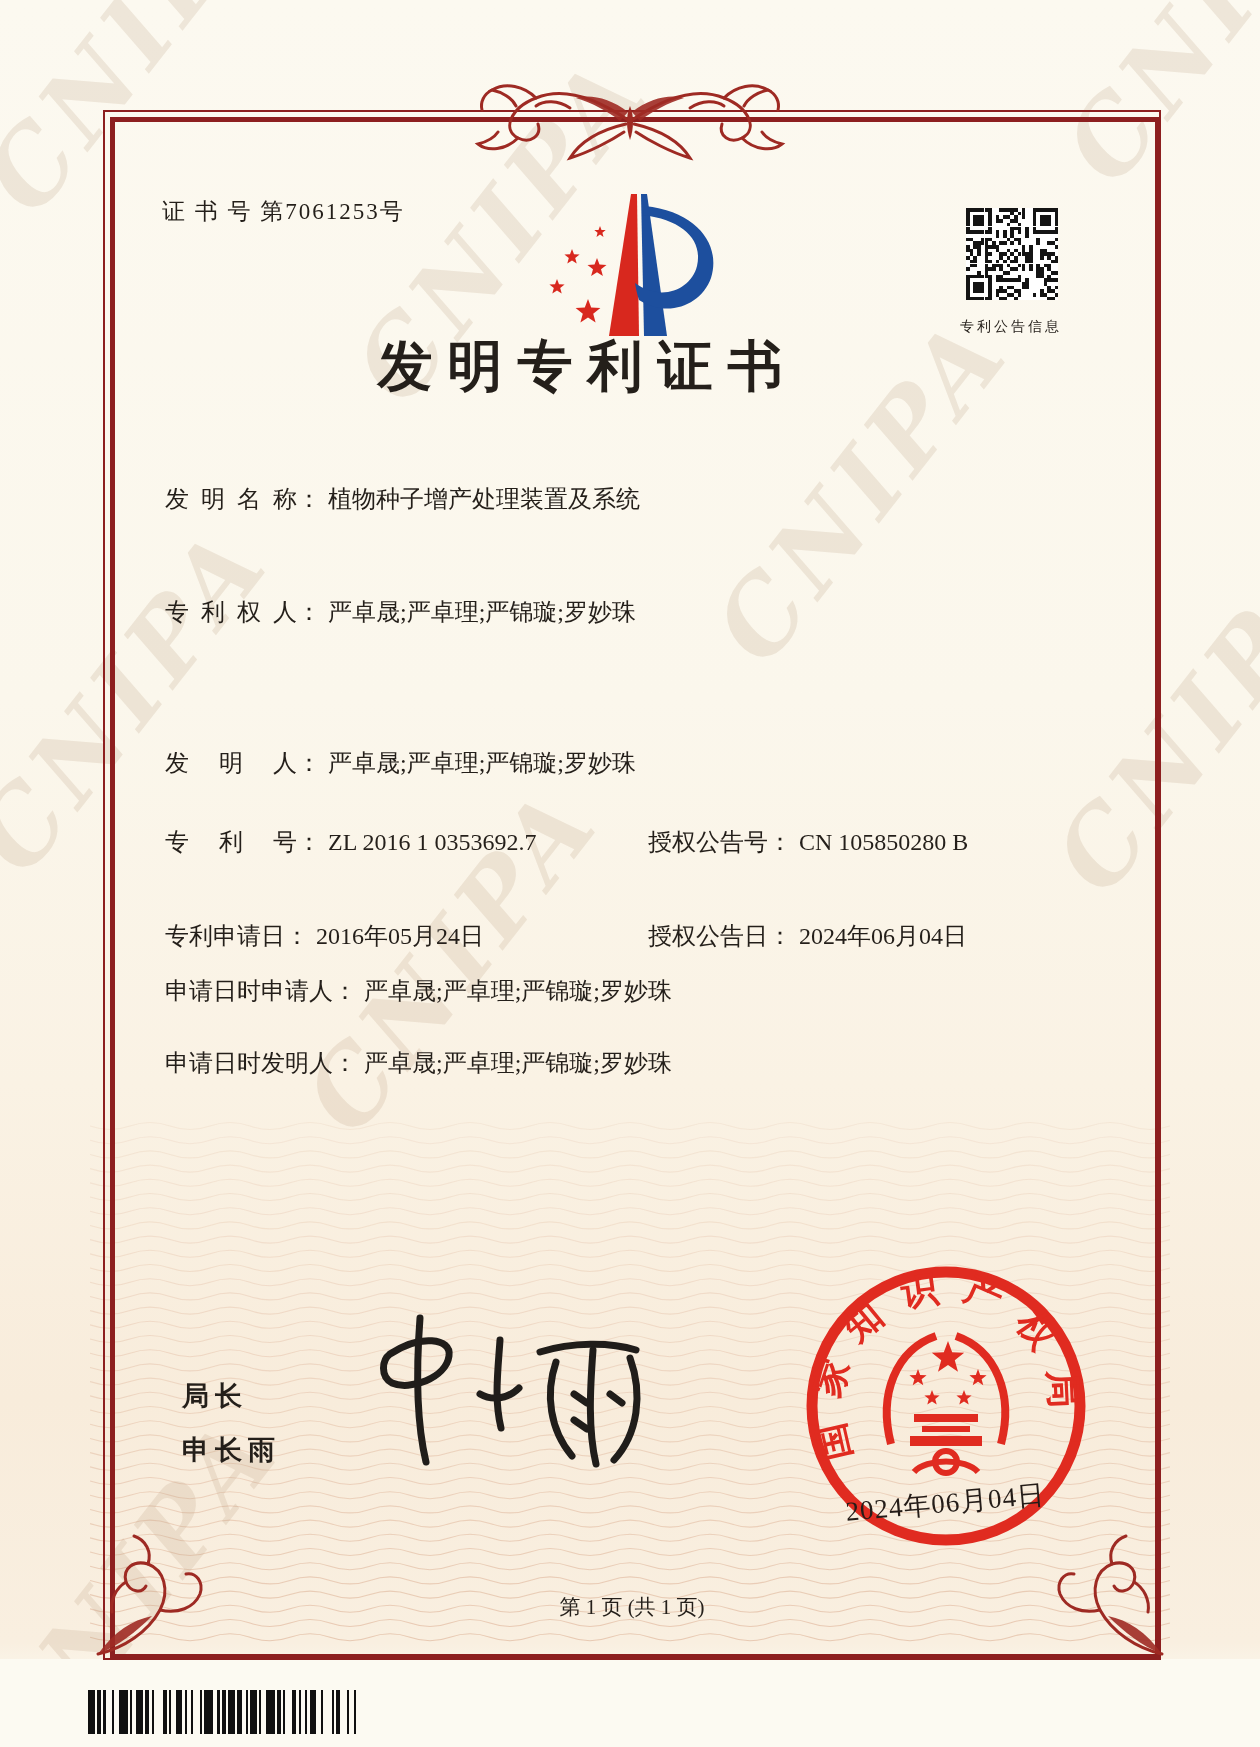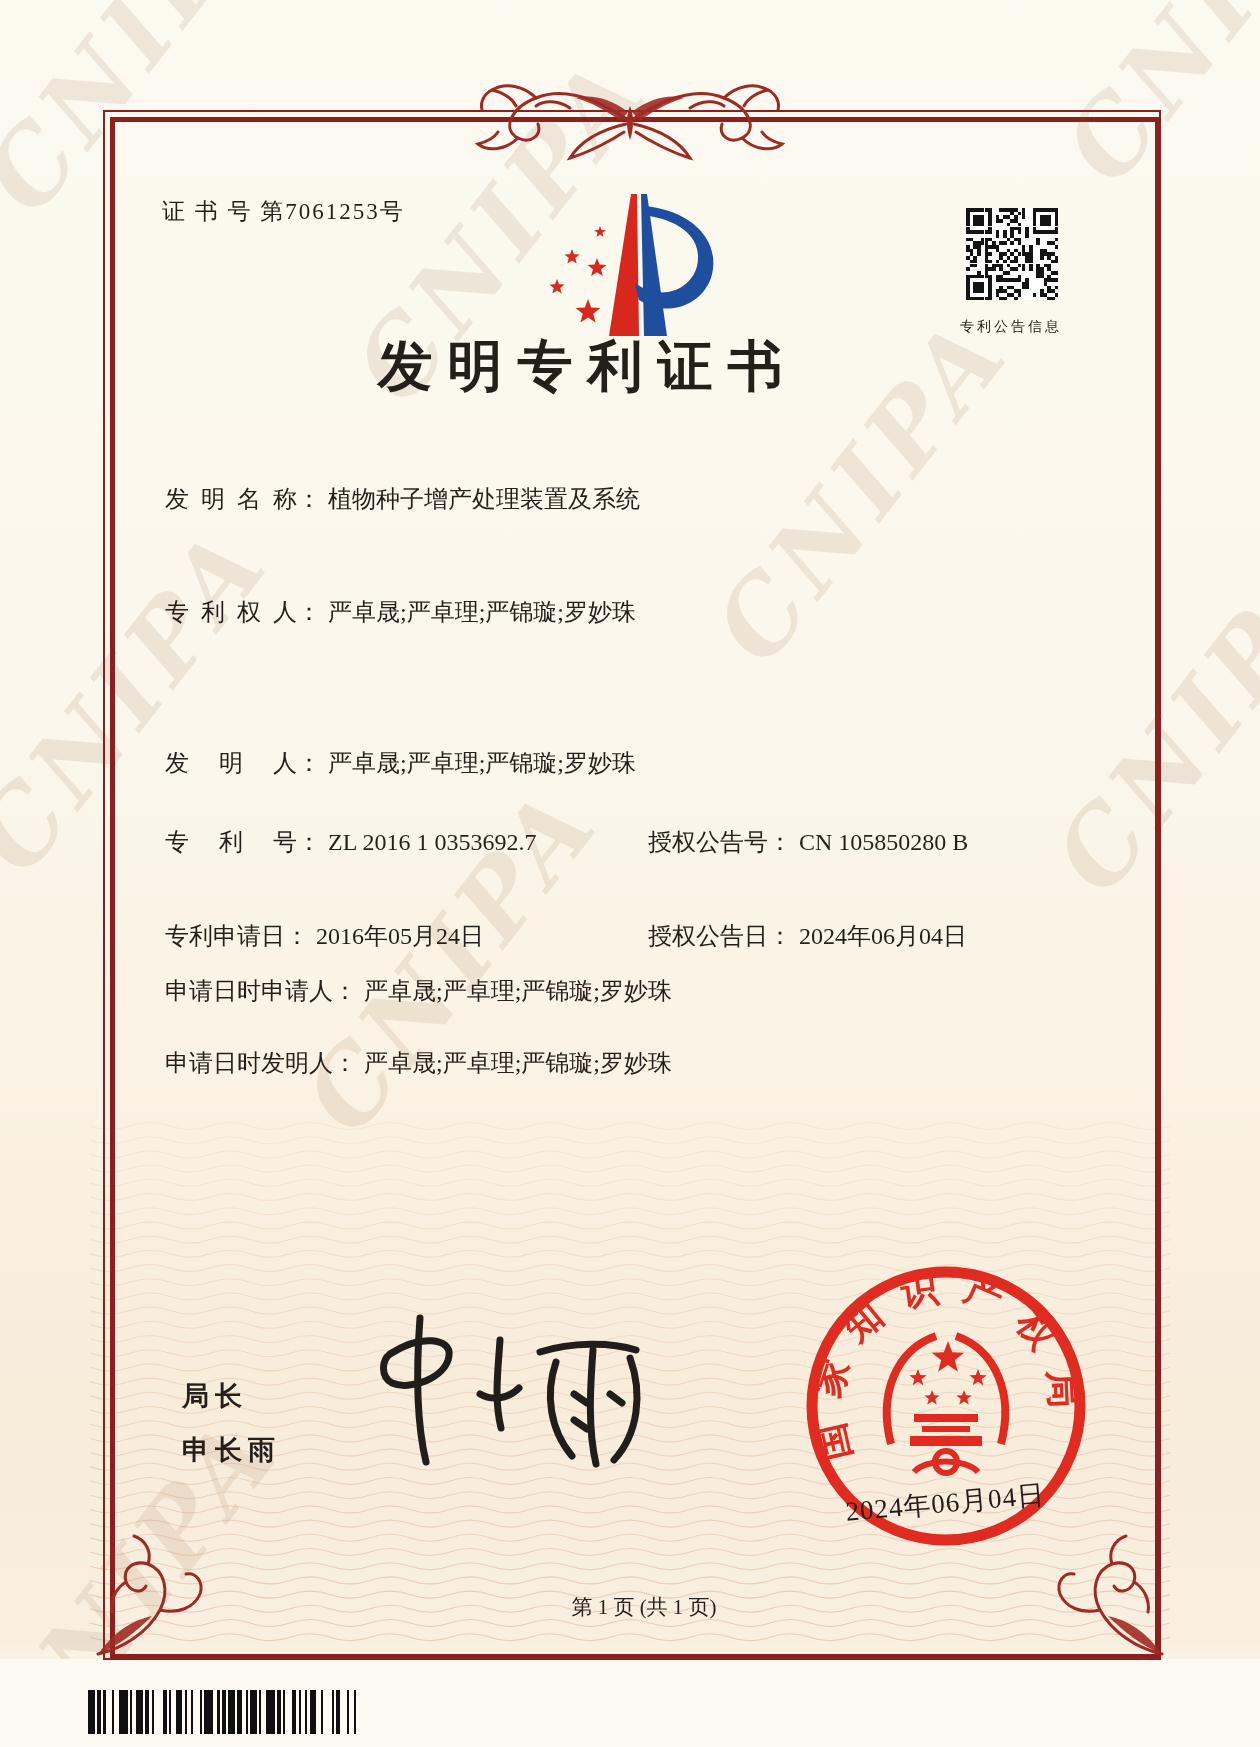--- a/index.html
+++ b/index.html
@@ -25,21 +25,21 @@
   .lbl-j{display:inline-block;width:132px;text-align:justify;text-align-last:justify;}
   .val{margin-left:7px;}
   .pair2{position:absolute;left:483px;top:0;}
   .statement{position:absolute;left:143px;top:1158px;width:978px;font-size:23.5px;
     line-height:50px;text-align:justify;text-indent:2.1em;z-index:4;}
   .sig-title{position:absolute;left:182px;top:1378px;font-size:27px;letter-spacing:6px;
     font-family:"Liberation Sans","DejaVu Sans",sans-serif;font-weight:600;z-index:4;}
   .sig-name{position:absolute;left:182px;top:1432px;font-size:27px;letter-spacing:6px;
     font-family:"Liberation Sans","DejaVu Sans",sans-serif;font-weight:600;z-index:4;}
   .footer{position:absolute;left:104px;top:1593px;width:1056px;text-align:center;
-    font-size:21px;z-index:4;padding-left:12px;}
+    font-size:21px;z-index:4;}
   .barcode{position:absolute;left:88px;top:1690px;width:348px;height:44px;z-index:4;
     font-size:0;white-space:nowrap;overflow:hidden;}
   .barcode b{display:inline-block;height:100%;background:#101010;}
   .barcode s{display:inline-block;height:100%;background:transparent;}
   .bottom-strip{position:absolute;left:0;top:1659px;width:1260px;height:88px;
     background:#fcfaf2;z-index:1;}
   svg{display:block;}
 </style>
 </head>
 <body>

